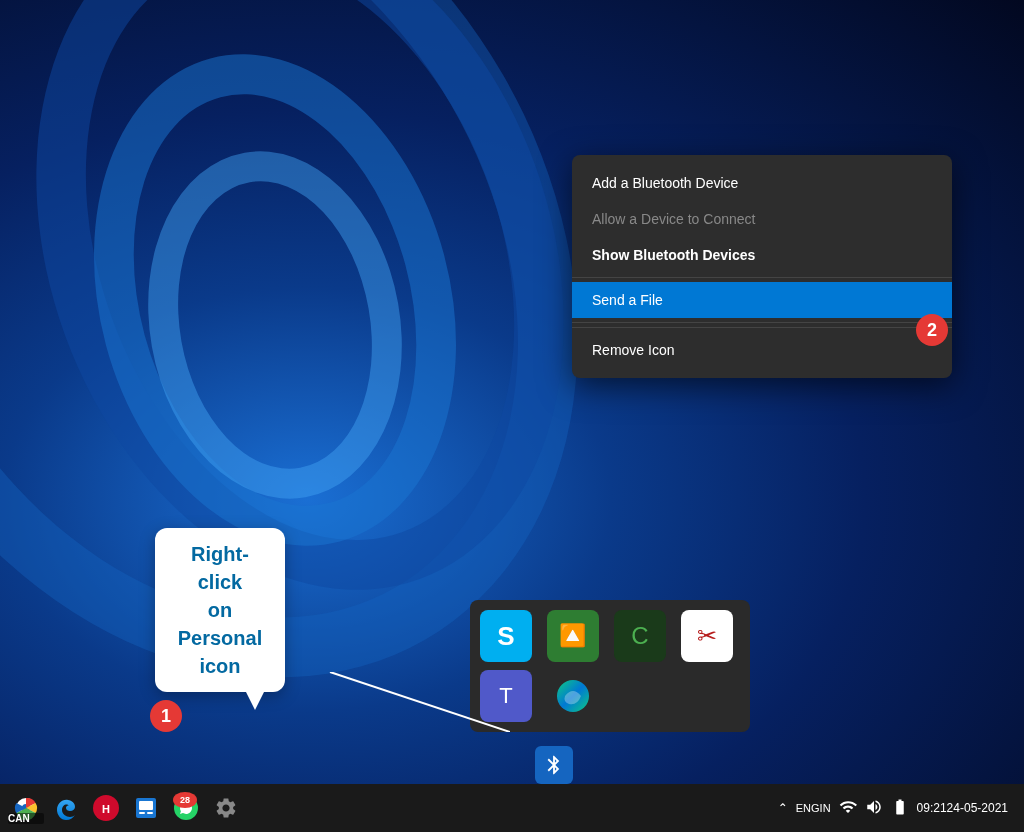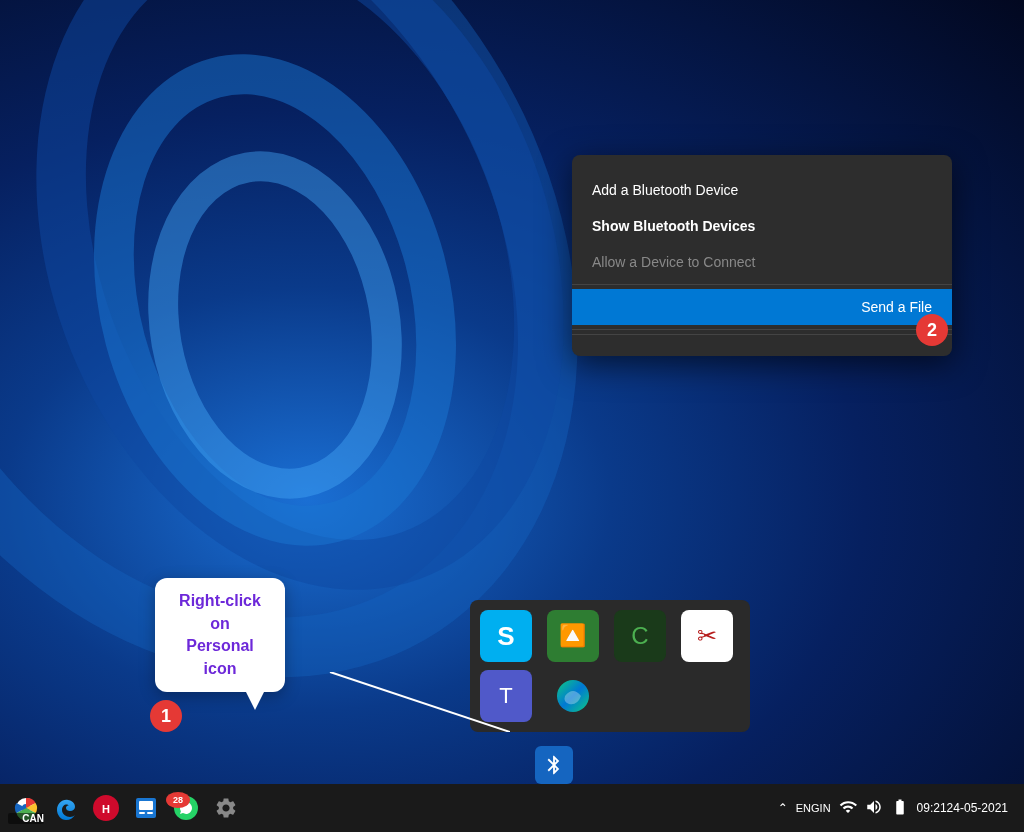--- a/index.html
+++ b/index.html
@@ -123,41 +123,41 @@
       display: flex;
       align-items: flex-end;
       color: #fff;
       font-size: 12px;
       line-height: 1.4;
       cursor: pointer;
     }
 
     .notification-badge {
       position: absolute;
-      top: 2px; right: 14px;
+      top: 2px; right: 7px;
       background: #e53935;
       color: #fff;
       font-size: 9px;
       font-weight: bold;
       width: 24px; height: 16px;
       border-radius: 50%;
       display: flex;
       align-items: center;
       justify-content: center;
     }
 
     
     #context-menu {
       position: absolute;
       top: 155px;
       right: 72px;
       width: 380px;
       background: #2d2d2d;
       border-radius: 8px;
-      padding: 17px 0;
+      padding: 10px 0;
       box-shadow: 0 8px 32px rgba(0,0,0,0.6);
       z-index: 100;
     }
 
     .menu-item {
       padding: 10px 20px;
       color: #fff;
       font-size: 14px;
       cursor: pointer;
       white-space: nowrap;
@@ -168,21 +168,20 @@
       cursor: default;
     }
 
     .menu-item.bold {
       font-weight: bold;
     }
 
     .menu-item.highlighted {
       background: #0078d4;
       color: #fff;
-      text-align: right;
     }
 
     .menu-separator {
       height: 1px;
       background: #444;
       margin: 4px 0;
     }
 
     
     .step-badge {
@@ -214,23 +213,23 @@
     }
 
     
     #tooltip {
       position: absolute;
       bottom: 140px;
       left: 155px;
       background: #fff;
       border-radius: 12px;
       padding: 12px 16px;
-      font-size: 16px;
+      font-size: 20px;
       font-weight: bold;
-      color: #6d28d9;
+      color: #0369a1;
       text-align: center;
       line-height: 1.4;
       width: 130px;
       box-shadow: 0 4px 16px rgba(0,0,0,0.3);
       z-index: 200;
     }
 
     
     #tooltip::after {
       content: '';
@@ -297,21 +296,21 @@
     .skype-icon { background: #00aff0; }
     .app2-icon { background: #2e7d32; }
     .app4-icon { background: #fff; }
     .teams-icon { background: #5059c9; }
 
     
     .can-label {
       position: absolute;
       bottom: 2px;
       left: 0; right: 0;
-      text-align: right;
+      text-align: left;
       font-size: 10px;
       font-weight: bold;
       color: #fff;
       background: rgba(0,0,0,0.5);
       border-radius: 2px;
     }
   </style>
 </head>
 <body>
 
@@ -347,26 +346,27 @@
 </div>
 
 <div id="bluetooth-icon">
   <svg width="22" height="22" viewBox="0 0 24 24" fill="white">
     <path d="M17.71 7.71L12 2h-1v7.59L6.41 5 5 6.41 10.59 12 5 17.59 6.41 19 11 14.41V22h1l5.71-5.71-4.3-4.29 4.3-4.29zM13 5.83l1.88 1.88L13 9.59V5.83zm1.88 10.46L13 18.17v-3.76l1.88 1.88z"></path>
   </svg>
 </div>
 
 <div id="context-menu">
   <div class="menu-item">Add a Bluetooth Device</div>
+  <div class="menu-item disabled">Allow a Device to Connect</div>
   <div class="menu-item bold">Show Bluetooth Devices</div>
-  <div class="menu-item disabled">Allow a Device to Connect</div>
   <div class="menu-separator"></div>
   <div class="menu-item highlighted">Send a File</div>
   <div class="menu-separator"></div>
   <div class="menu-separator"></div>
+  <div class="menu-item">Remove Icon</div>
 </div>
 
 <div id="tooltip">
   <span>Right-click</span><br>
   <span>on</span><br>
   <span>Personal</span><br>
   <span>icon</span>
 </div>
 
 <svg id="arrow-line">

